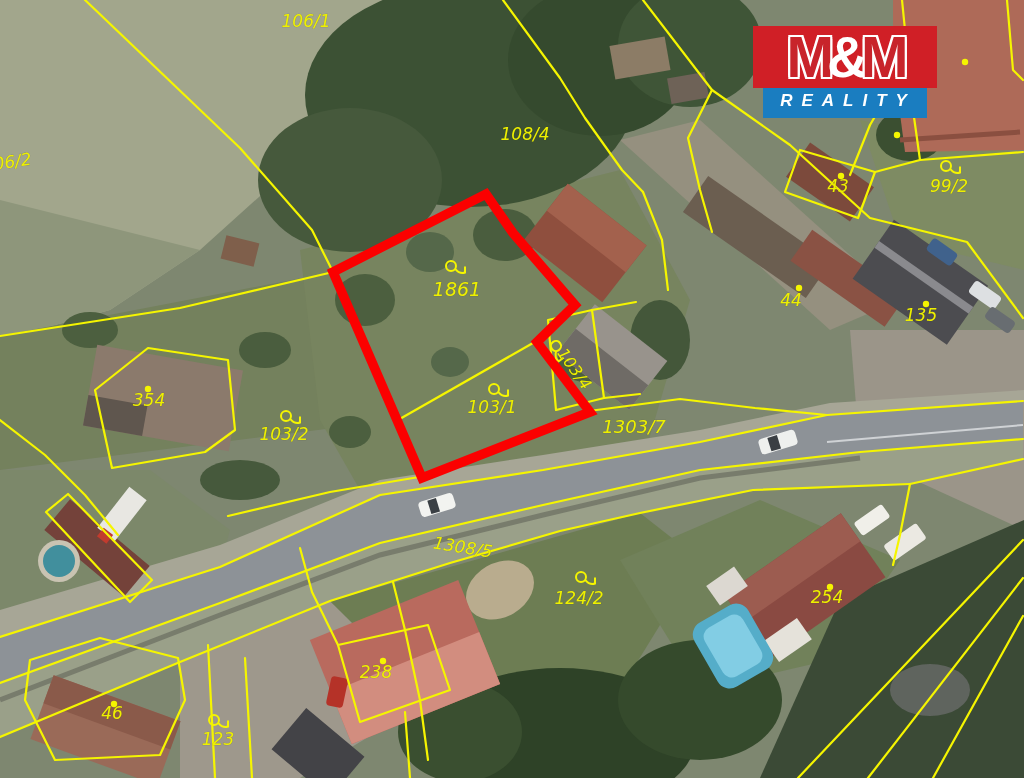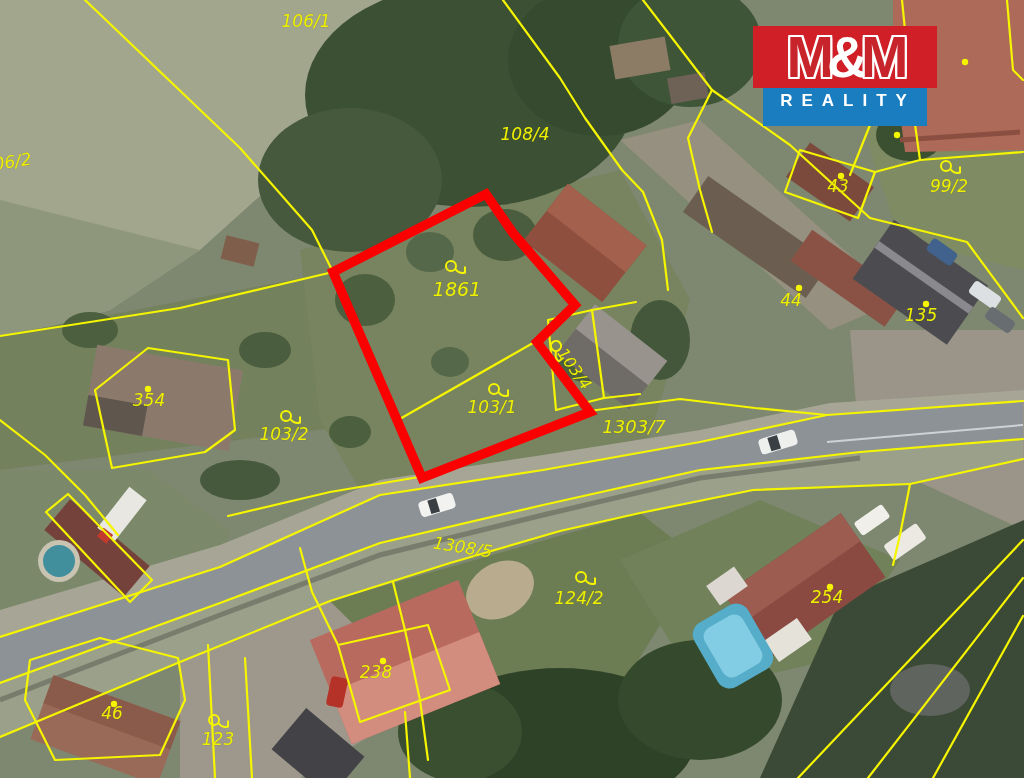--- a/index.html
+++ b/index.html
@@ -13,22 +13,22 @@
   .bdot{fill:#f5f500;stroke:none;}
   .hl{fill:none;stroke:#fb0000;stroke-width:9.5;stroke-linejoin:miter;}
   
   .logo{position:absolute;left:753px;top:26px;width:184px;text-align:center;z-index:5;}
   .logo-top{height:62px;display:flex;align-items:center;justify-content:center;
             font-weight:900;font-size:57px;line-height:62px;letter-spacing:-5px;
             font-family:"Liberation Sans",sans-serif;}
   .lm{color:#c8242b;text-shadow:-2px 0 #fff,2px 0 #fff,0 -2px #fff,0 2px #fff,
       -2px -2px #fff,2px 2px #fff,-2px 2px #fff,2px -2px #fff;}
   .lamp{color:#ffffff;margin:0 -2px;}
-  .logo-bottom{height:38px;margin:0 10px;color:#fff;font-weight:700;font-size:17px;
-               line-height:25px;letter-spacing:9px;padding-left:6px;}
+  .logo-bottom{height:30px;margin:0 10px;color:#fff;font-weight:700;font-size:17px;
+               line-height:25px;letter-spacing:9px;padding-left:6px;font-style:italic;}
 </style>
 </head>
 <body>
 
 <div id="stage">
   <svg id="map-svg" width="1024" height="778" viewBox="0 0 1024 778">
 
     <g id="terrain">
       <rect x="0" y="0" width="1024" height="778" fill="#7e8770"></rect>
 

